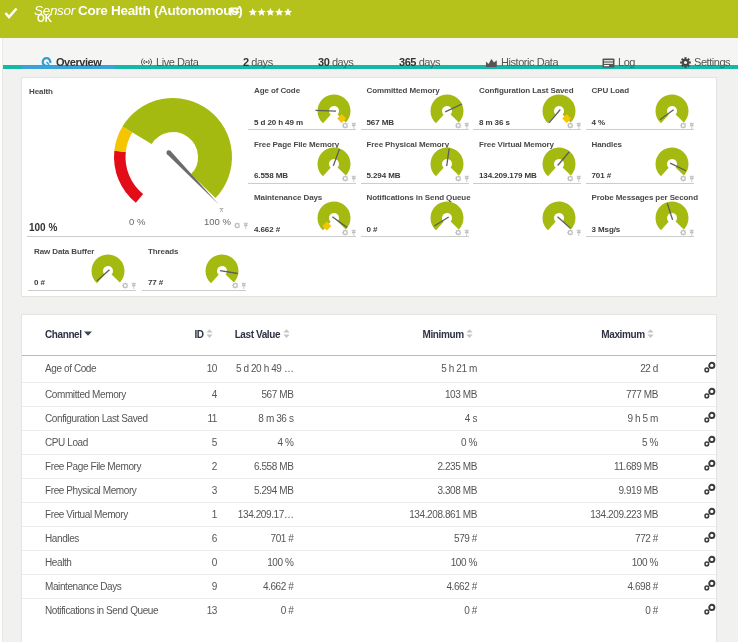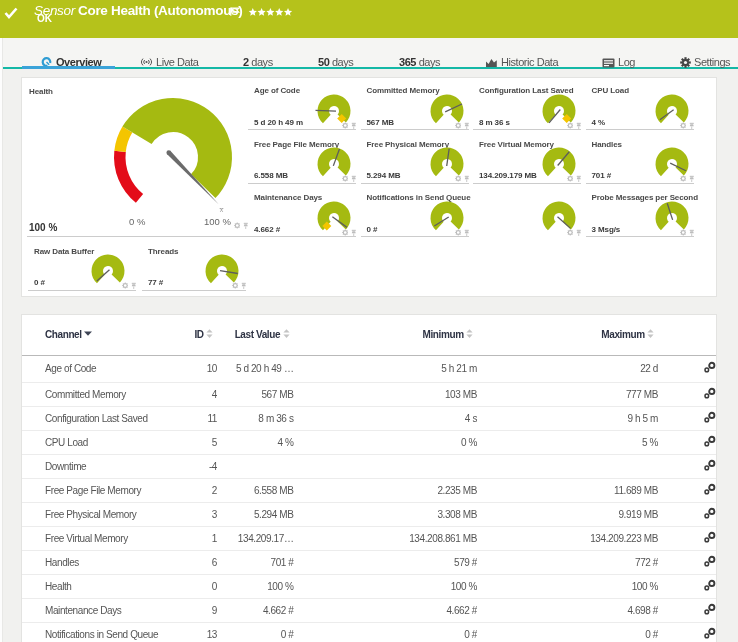--- a/index.html
+++ b/index.html
@@ -5,21 +5,21 @@
   font-family:"Liberation Sans", sans-serif; background:#f1f1ef; }
 .hdr { position:absolute; left:0; top:0; width:738px; height:38px; background:#b5c21b; }
 .hdr .check { position:absolute; left:4px; top:5px; }
 .hdr .title { position:absolute; left:34px; top:3px; font-size:13.5px; letter-spacing:-0.3px; color:#fff; white-space:nowrap; }
 .hdr .title i { font-weight:400; margin-right:3px; }
 .hdr .title b { font-weight:700; }
 .hdr .flag { position:absolute; left:230px; top:2px; }
 .hdr .stars { position:absolute; left:248px; top:3px; }
 .hdr .ok { position:absolute; left:37px; top:13px; font-size:10px; font-weight:700; color:#fff;text-align:center; }
 .leftstrip { position:absolute; left:0; top:38px; width:3px; height:604px; background:#fdfdfd; border-right:1px solid #e8e8e6;}
-.tabs { position:absolute; left:0; top:38px; width:738px; height:31px; background:#f5f5f3; border-bottom:2px solid #14b8a6; }
+.tabs { position:absolute; left:0; top:38px; width:738px; height:31px; background:#f5f5f3; border-bottom:4px solid #14b8a6; }
 .tab { position:absolute; top:18px; font-size:11px; letter-spacing:-0.45px; color:#555; white-space:nowrap; }
 .tab svg { vertical-align:-2px; margin-right:3px; }
 .tab b { color:#333; }
 .tab .dgray { color:#555; font-weight:400; }
 .ovline { position:absolute; left:22px; top:66px; width:93px; height:3px; background:#3ba3d9; }
 .card { position:absolute; background:#fff; border:1px solid #e3e3e1; }
 .tile { position:absolute; border-bottom:1px solid #ccc; height:46px; }
 .tlabel { position:absolute; left:6px; top:2px; font-size:8px; letter-spacing:-0.1px; font-weight:700; color:#4a4a4a; white-space:nowrap; }
 .tvalue { position:absolute; left:6px; top:33.5px; font-size:8px; letter-spacing:-0.1px; font-weight:700; color:#3a3a3a; white-space:nowrap; }
 .htile { position:absolute; left:5px; top:6px; width:222px; height:153px; border-bottom:1px solid #ccc; }
@@ -63,21 +63,21 @@
   <span class="tab" style="left:140px"><svg width="13" height="12" viewBox="0 0 13 12">
         <g stroke="#555" fill="none" stroke-width="1">
 <circle cx="6.5" cy="6" r="1.1" fill="#555" stroke="none"></circle>
 <path d="M4.6 4 A2.9 2.9 0 0 0 4.6 8"></path>
           <path d="M8.4 4 A2.9 2.9 0 0 1 8.4 8"></path>
 <path d="M3 2.6 A5 5 0 0 0 3 9.4"></path>
           <path d="M10 2.6 A5 5 0 0 1 10 9.4"></path>
         </g>
       </svg>Live Data</span>
   <span class="tab" style="left:243px"><b>2</b> <span class="dgray">days</span></span>
-  <span class="tab" style="left:318px"><b>50</b> <span class="dgray">days</span></span>
+  <span class="tab" style="left:318px"><b>30</b> <span class="dgray">days</span></span>
   <span class="tab" style="left:399px"><b>365</b> <span class="dgray">days</span></span>
   <span class="tab" style="left:485px"><svg width="13" height="11" viewBox="0 0 13 11">
         <path d="M1 10 V4.5 L3.6 7 L6.4 2 L9 5.5 L11.8 3.2 V10 Z" fill="#555"></path>
       </svg>Historic Data</span>
   <span class="tab" style="left:602px"><svg width="13" height="10" viewBox="0 0 13 10">
         <rect x="0.5" y="0.5" width="12" height="9" rx="1" fill="#555"></rect>
         <rect x="2" y="2.2" width="9" height="1.2" fill="#fff"></rect>
         <rect x="2" y="4.6" width="9" height="1.2" fill="#fff"></rect>
         <rect x="2" y="7" width="5" height="1.2" fill="#fff"></rect>
       </svg>Log</span>
@@ -654,31 +654,20 @@
           <td class="num">5</td>
           <td class="num">4 %</td>
           <td class="num">0 %</td>
           <td class="num">5 %</td>
           <td class="ic"><svg width="14" height="13" viewBox="0 0 14 13">
               <circle cx="9.8" cy="4.4" r="2.6" fill="none" stroke="#3a3a3a" stroke-width="1.9"></circle>
               <circle cx="4.8" cy="8.9" r="1.8" fill="none" stroke="#3a3a3a" stroke-width="1.5"></circle>
             </svg></td>
         </tr>
 <tr>
-          <td class="c1">Downtime</td>
-          <td class="num">-4</td>
-          <td class="num"></td>
-          <td class="num"></td>
-          <td class="num"></td>
-          <td class="ic"><svg width="14" height="13" viewBox="0 0 14 13">
-              <circle cx="9.8" cy="4.4" r="2.6" fill="none" stroke="#3a3a3a" stroke-width="1.9"></circle>
-              <circle cx="4.8" cy="8.9" r="1.8" fill="none" stroke="#3a3a3a" stroke-width="1.5"></circle>
-            </svg></td>
-        </tr>
-<tr>
           <td class="c1">Free Page File Memory</td>
           <td class="num">2</td>
           <td class="num">6.558 MB</td>
           <td class="num">2.235 MB</td>
           <td class="num">11.689 MB</td>
           <td class="ic"><svg width="14" height="13" viewBox="0 0 14 13">
               <circle cx="9.8" cy="4.4" r="2.6" fill="none" stroke="#3a3a3a" stroke-width="1.9"></circle>
               <circle cx="4.8" cy="8.9" r="1.8" fill="none" stroke="#3a3a3a" stroke-width="1.5"></circle>
             </svg></td>
         </tr>

